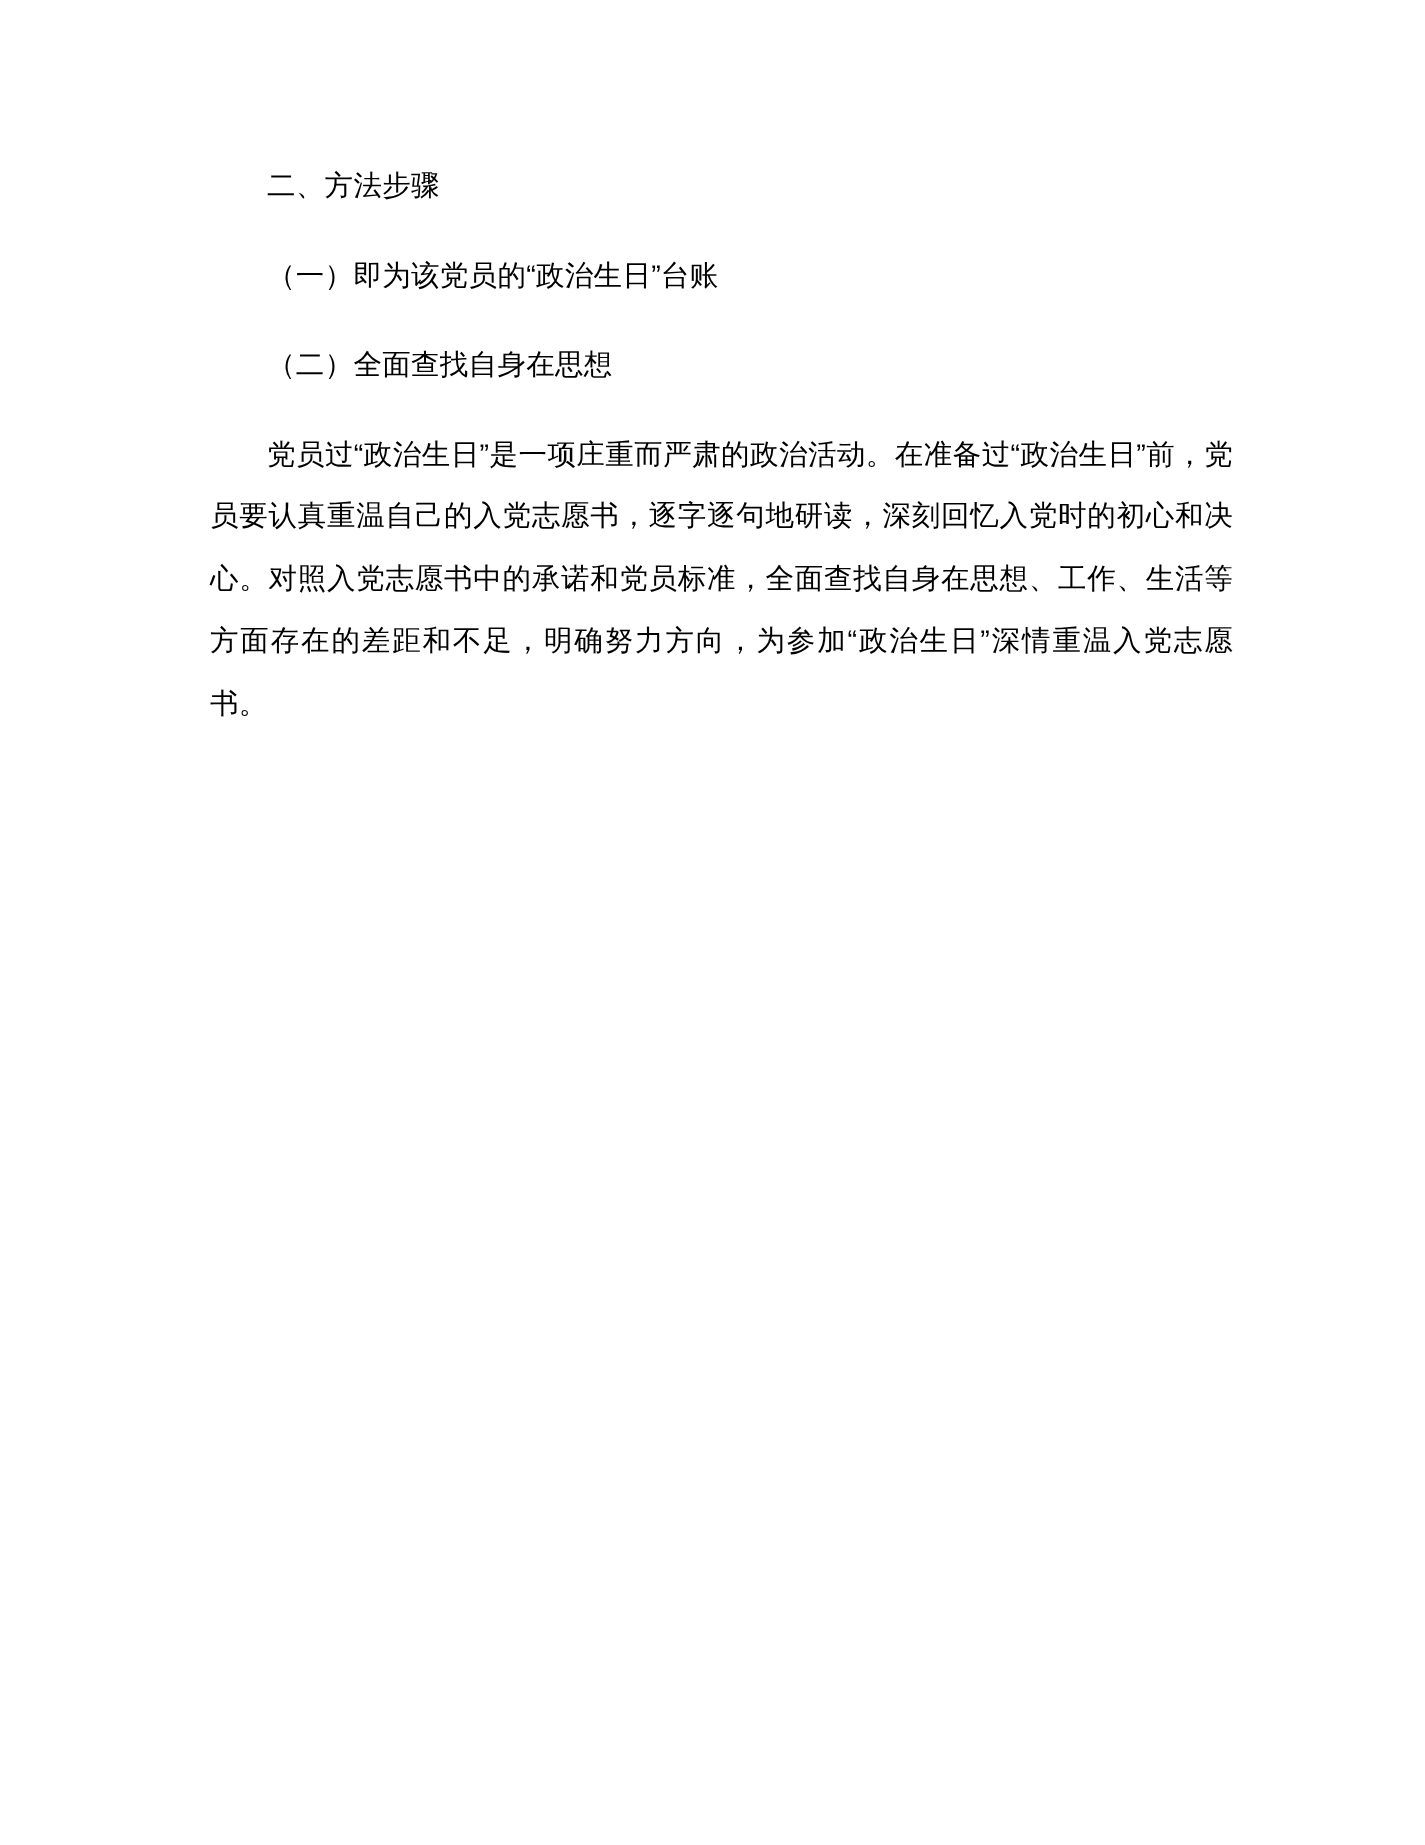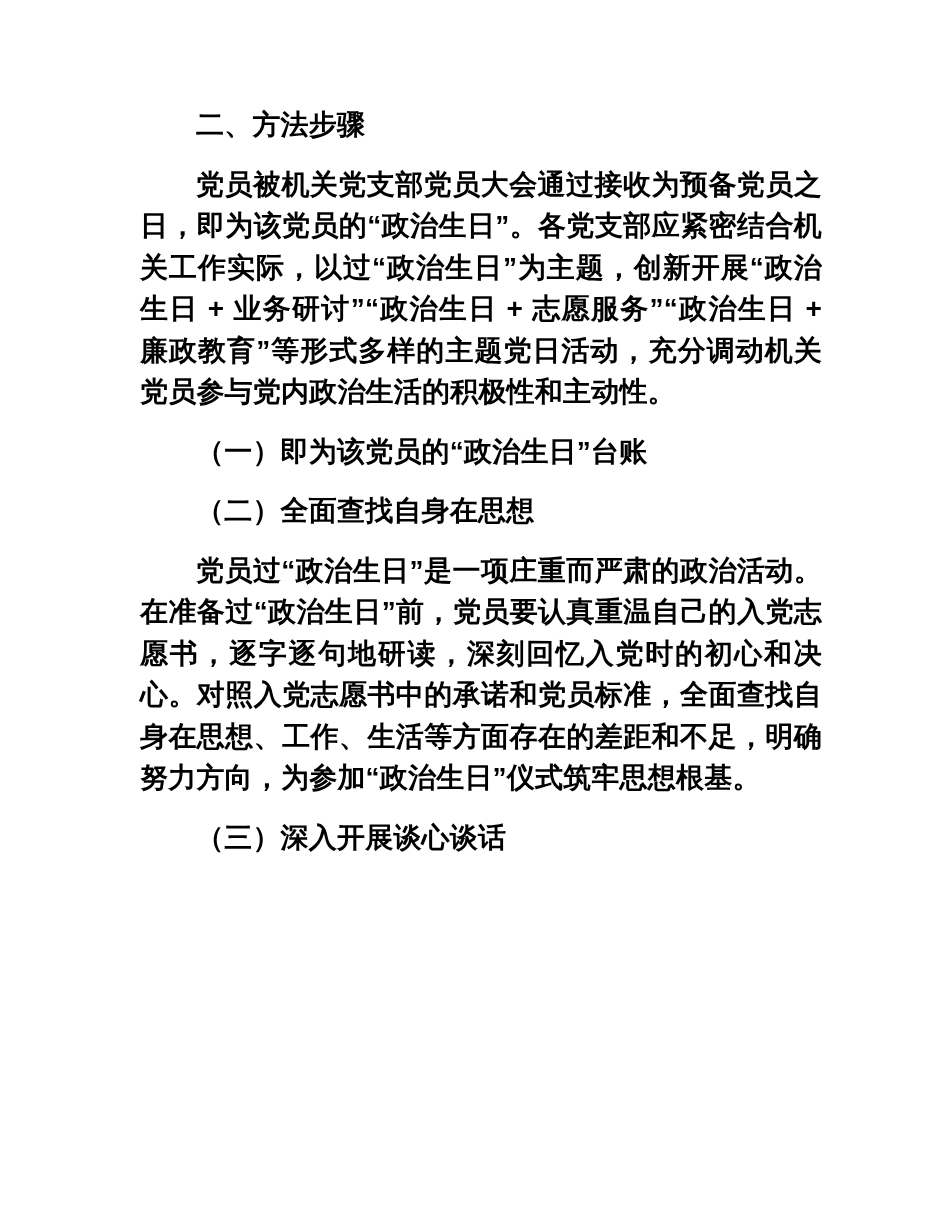--- a/index.html
+++ b/index.html
@@ -19,28 +19,27 @@
     overflow: hidden;
     box-sizing: border-box;
   }
   #content {
     position: absolute;
     left: 140px;
     top: 104px;
     width: 682px;
   }
   .block {
-    font-size: 28px;
+    font-size: 19px;
     line-height: 41.5px;
     letter-spacing: 0.2px;
     text-align: justify;
     text-justify: inter-character;
     margin: 0;
     word-break: break-all;
-    font-weight: bold;
   }
   .heading-main {
     text-indent: 2em;
     margin-bottom: 18px;
   }
   .heading-sub {
     text-indent: 2em;
     margin-top: 18px;
     margin-bottom: 18px;
   }
@@ -51,25 +50,23 @@
   }
 </style>
 </head>
 <body>
 
 <div id="page">
   <div id="content">
 
     <p class="block heading-main">二、方法步骤</p>
 
-    <p class="block para">党员被机关党支部党员大会通过接收为预备党员之日，即为该党员的“政治生日”。各党支部应紧密结合机关工作实际，以过“政治生日”为主题，创新开展“政治生日 + 业务研讨”“政治生日 + 志愿服务”“政治生日 + 廉政教育”等形式多样的主题党日活动，充分调动机关党员参与党内政治生活的积极性和主动性。</p>
 
     <p class="block heading-sub">（一）即为该党员的“政治生日”台账</p>
 
 
     <p class="block heading-sub">（二）全面查找自身在思想</p>
 
-    <p class="block para">党员过“政治生日”是一项庄重而严肃的政治活动。在准备过“政治生日”前，党员要认真重温自己的入党志愿书，逐字逐句地研读，深刻回忆入党时的初心和决心。对照入党志愿书中的承诺和党员标准，全面查找自身在思想、工作、生活等方面存在的差距和不足，明确努力方向，为参加“政治生日”仪式筑牢思想根基。</p>
+    <p class="block para">党员过“政治生日”是一项庄重而严肃的政治活动。在准备过“政治生日”前，党员要认真重温自己的入党志愿书，逐字逐句地研读，深刻回忆入党时的初心和决心。对照入党志愿书中的承诺和党员标准，全面查找自身在思想、工作、生活等方面存在的差距和不足，明确努力方向，为参加“政治生日”深情重温入党志愿书。</p>
 
-    <p class="block heading-sub">（三）深入开展谈心谈话</p>
 
   </div>
 </div>
 
 </body></html>

